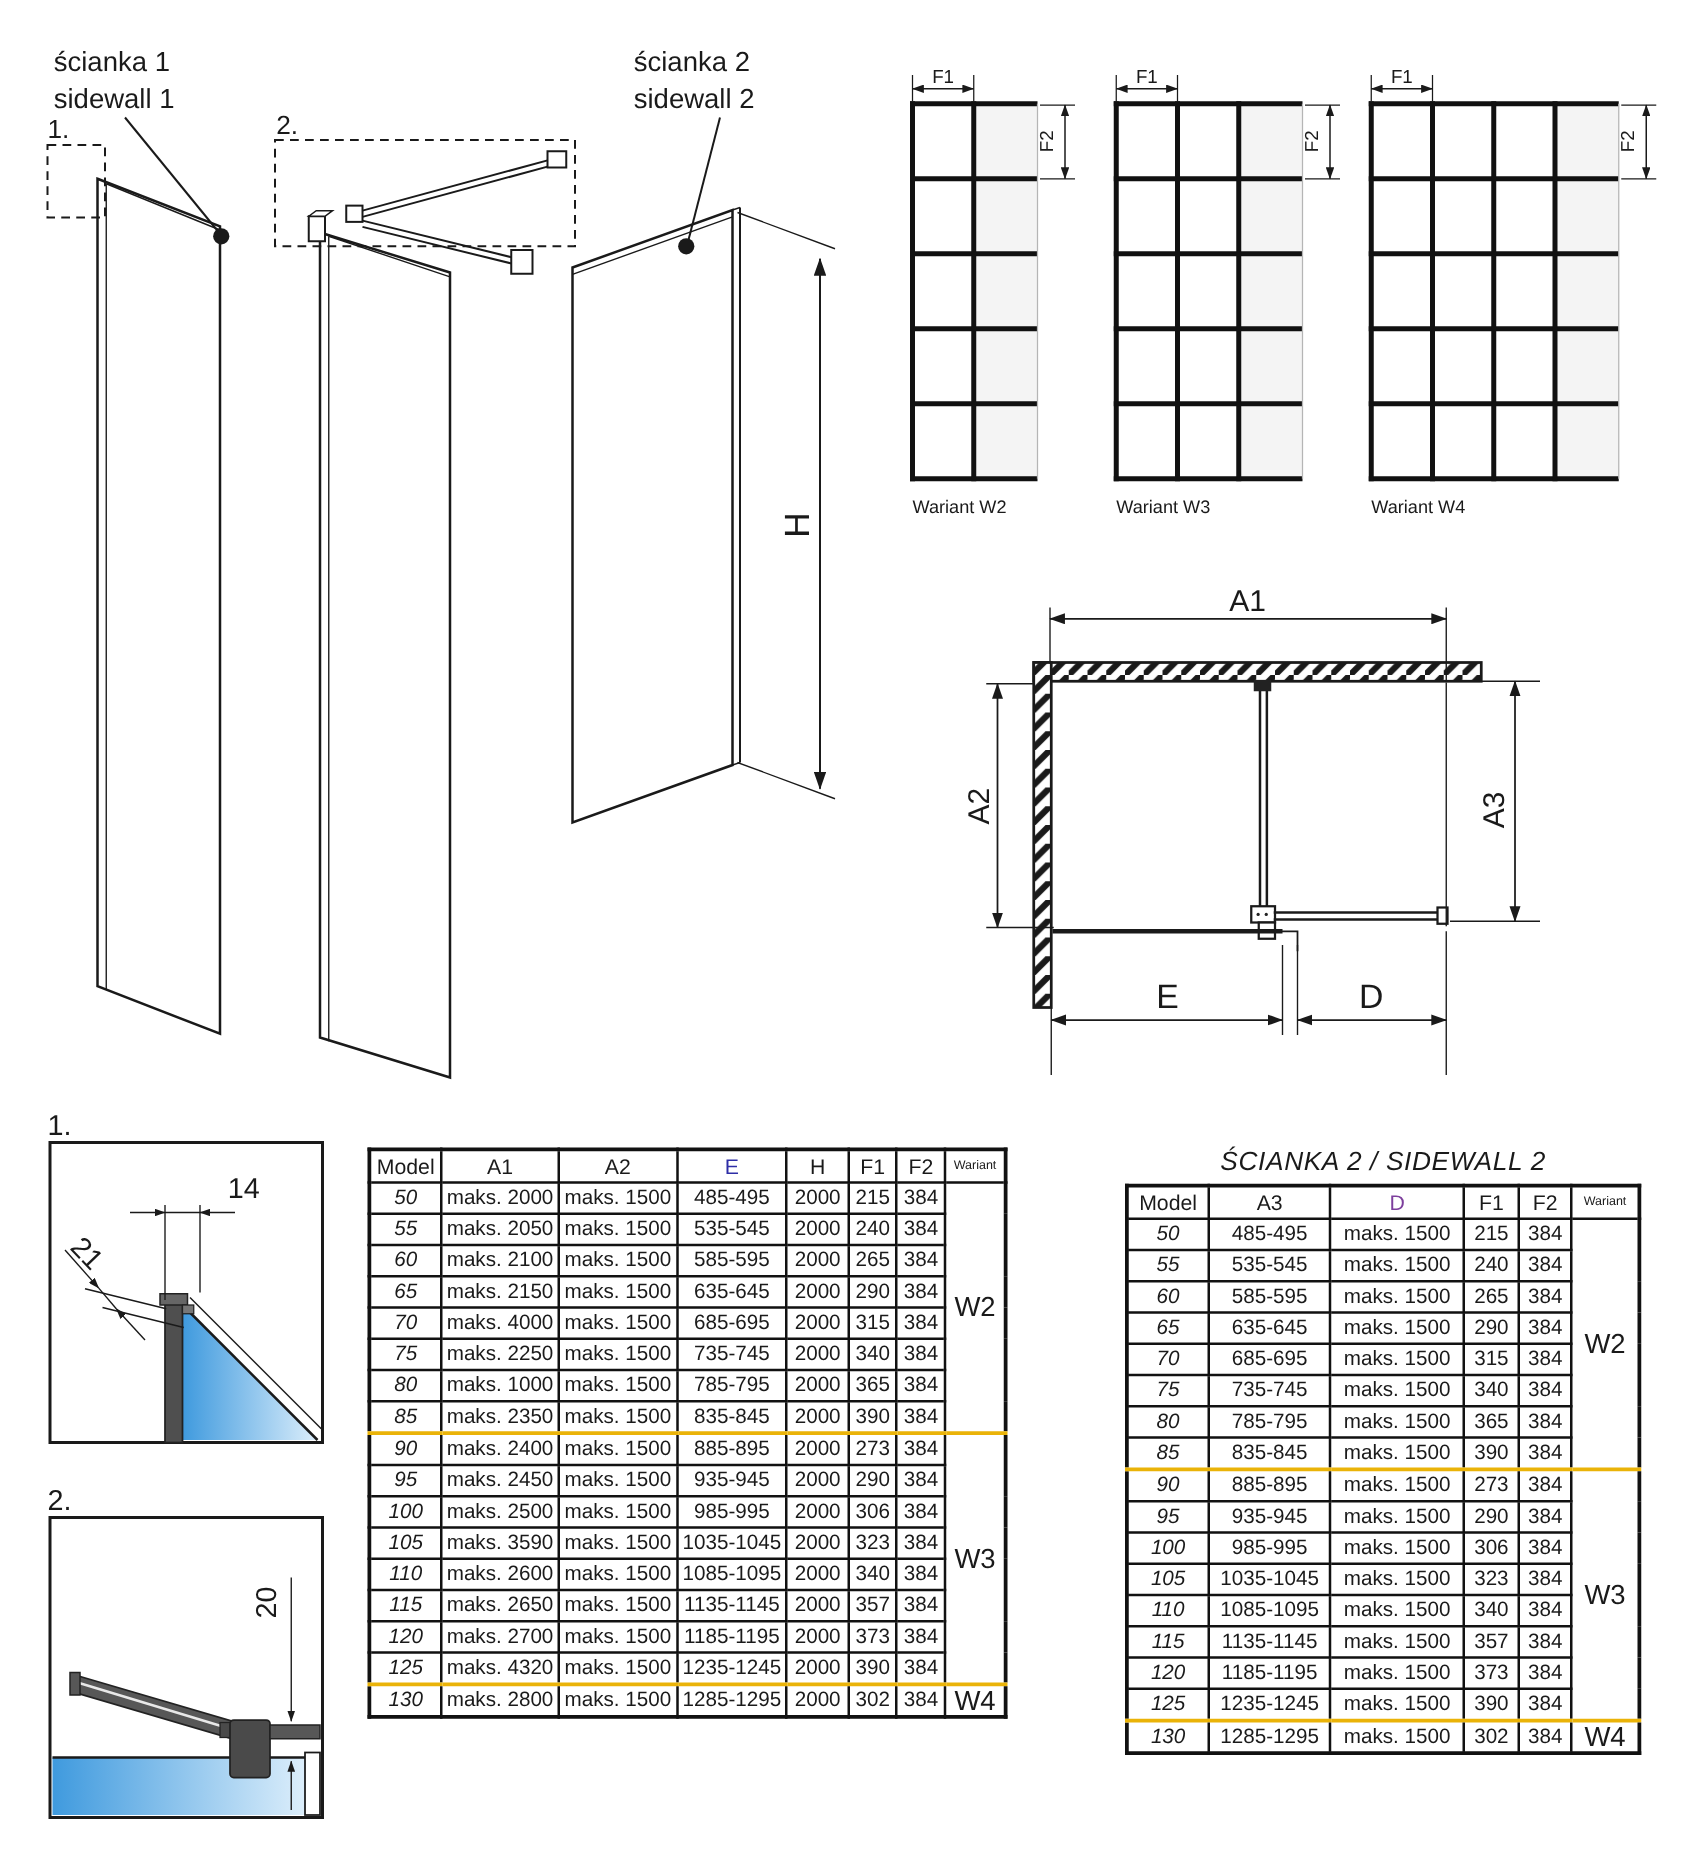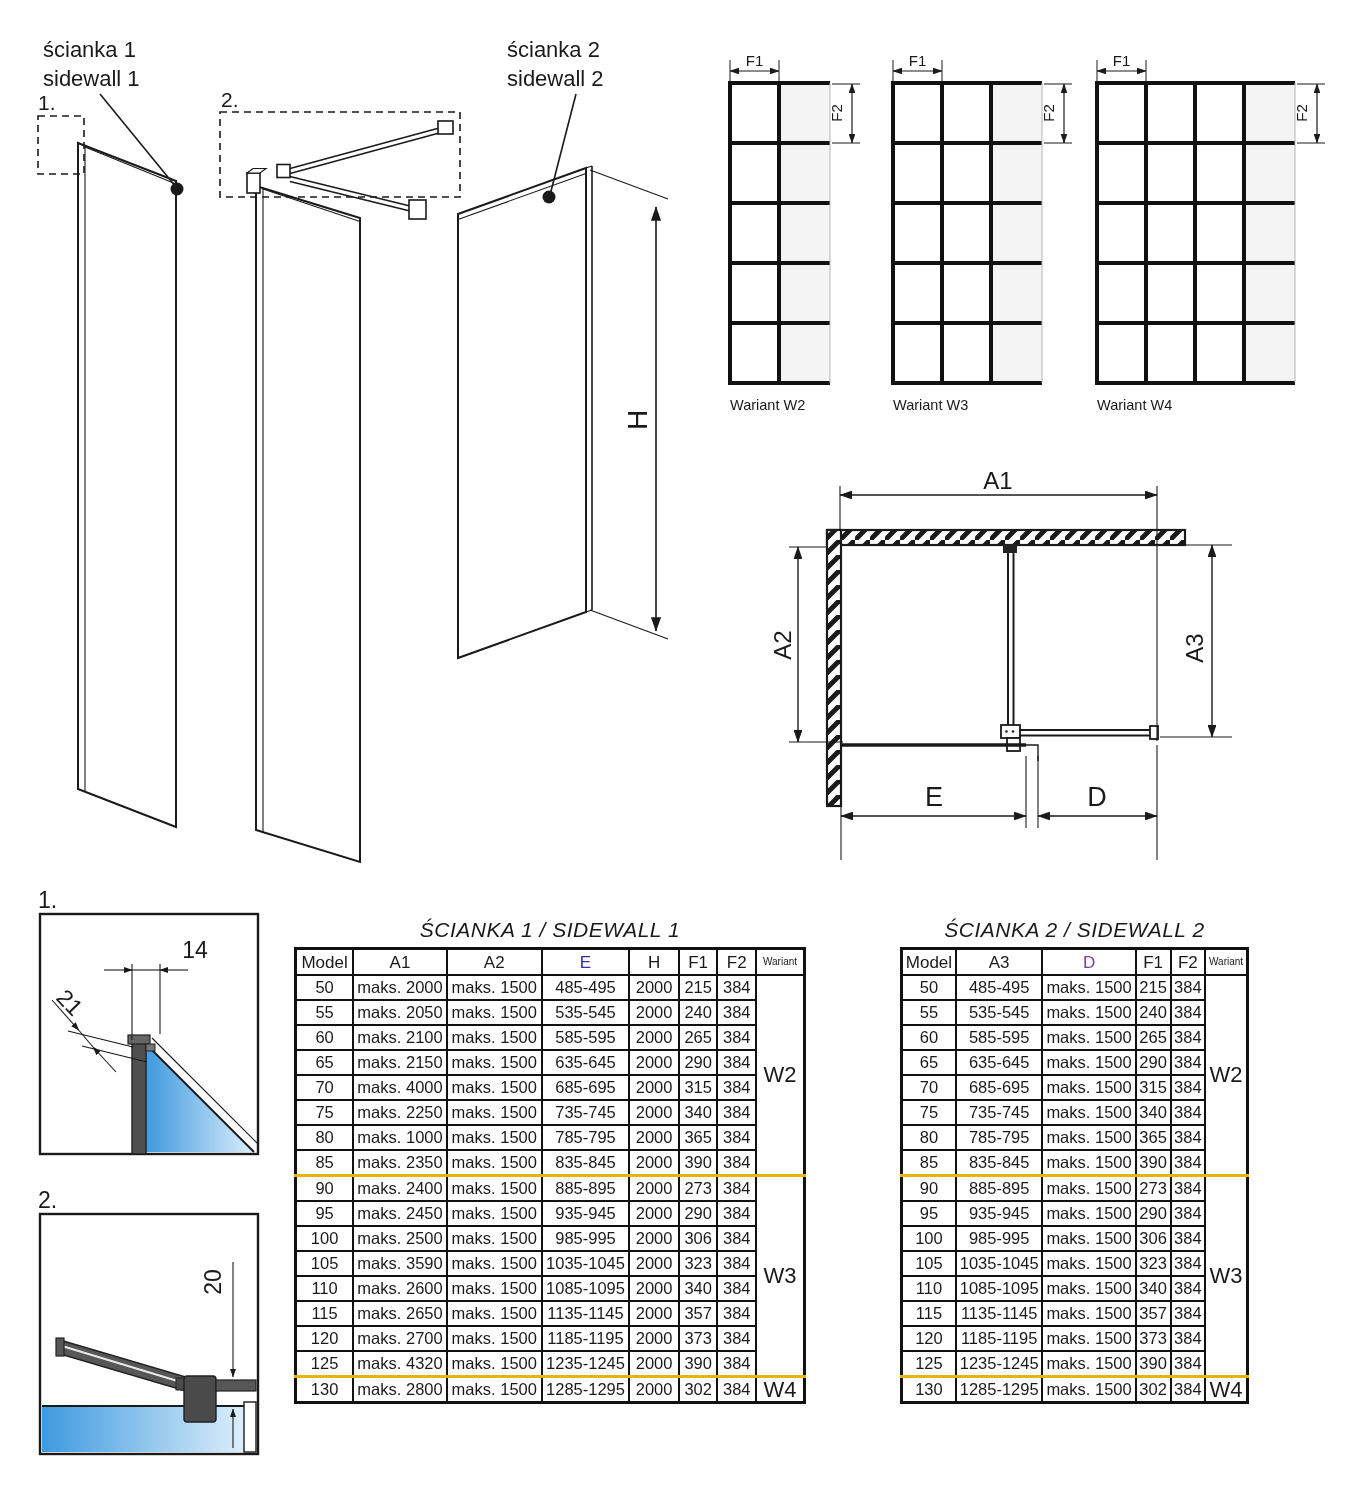--- a/index.html
+++ b/index.html
@@ -15,21 +15,21 @@
   svg .dash{stroke:#1a1a1a;stroke-width:1.6;fill:none;stroke-dasharray:7 5;}
   .table-wrap{position:absolute;}
   .tbl-title{font-style:italic;font-size:21px;letter-spacing:.5px;text-align:center;
              margin-bottom:5px;white-space:nowrap;}
   table.spec{border-collapse:collapse;table-layout:fixed;border:3px solid #111;
              font-size:16.5px;line-height:1;}
   table.spec th,table.spec td{border:2px solid #111;text-align:center;padding:0 2px;
              height:23px;overflow:hidden;white-space:nowrap;}
   table.spec th{font-size:17px;height:24px;border-bottom:2.5px solid #111;font-weight:normal;}
   table.spec th:last-child{font-size:10px;}
-  table.spec td.model{}
+  table.spec td.model{font-style:italic;}
   table.spec td.variant-cell{font-size:22px;margin-left:28px;}
   table.spec tr.group-start td{border-top:3px solid #eab308;}
 </style>
 </head>
 <body>
 
 <div id="canvas">
 
   <svg id="iso-svg" style="left:0;top:0;width:720px;height:880px" viewBox="0 0 720 880">
     <defs>
@@ -301,21 +301,20 @@
     </g>
 
     <g>
       <line class="thin" x1="233" y1="1262" x2="233" y2="1377" marker-end="url(#ar-d2)"></line>
       <line class="thin" x1="233" y1="1448" x2="233" y2="1409" marker-end="url(#ar-d2)"></line>
       <text transform="translate(221,1282) rotate(-90)" text-anchor="middle" font-size="23">20</text>
     </g>
   </svg>
 
   <div class="table-wrap" style="left:294px;top:918px;width:512px">
-    <div class="tbl-title">ŚCIANKA 1 / SIDEWALL 1</div>
     <div>
         <table class="spec">
           <colgroup>
             <col style="width: 58px;">
             <col style="width: 94px;">
             <col style="width: 95px;">
             <col style="width: 88px;">
             <col style="width: 50px;">
             <col style="width: 39px;">
             <col style="width: 39px;">
@@ -488,21 +487,21 @@
               <td>2000</td>
               <td>302</td>
               <td>384</td>
               <td rowspan="1" class="variant-cell">W4</td>
             </tr>
           </tbody>
         </table>
       </div>
   </div>
 
-  <div class="table-wrap" style="left:900px;top:918px;width:349px">
+  <div class="table-wrap" style="left:900px;top:918px;width:413px">
     <div class="tbl-title">ŚCIANKA 2 / SIDEWALL 2</div>
     <div>
         <table class="spec">
           <colgroup>
             <col style="width: 66px;">
             <col style="width: 98px;">
             <col style="width: 107px;">
             <col style="width: 45px;">
             <col style="width: 42px;">
             <col style="width: 55px;">

